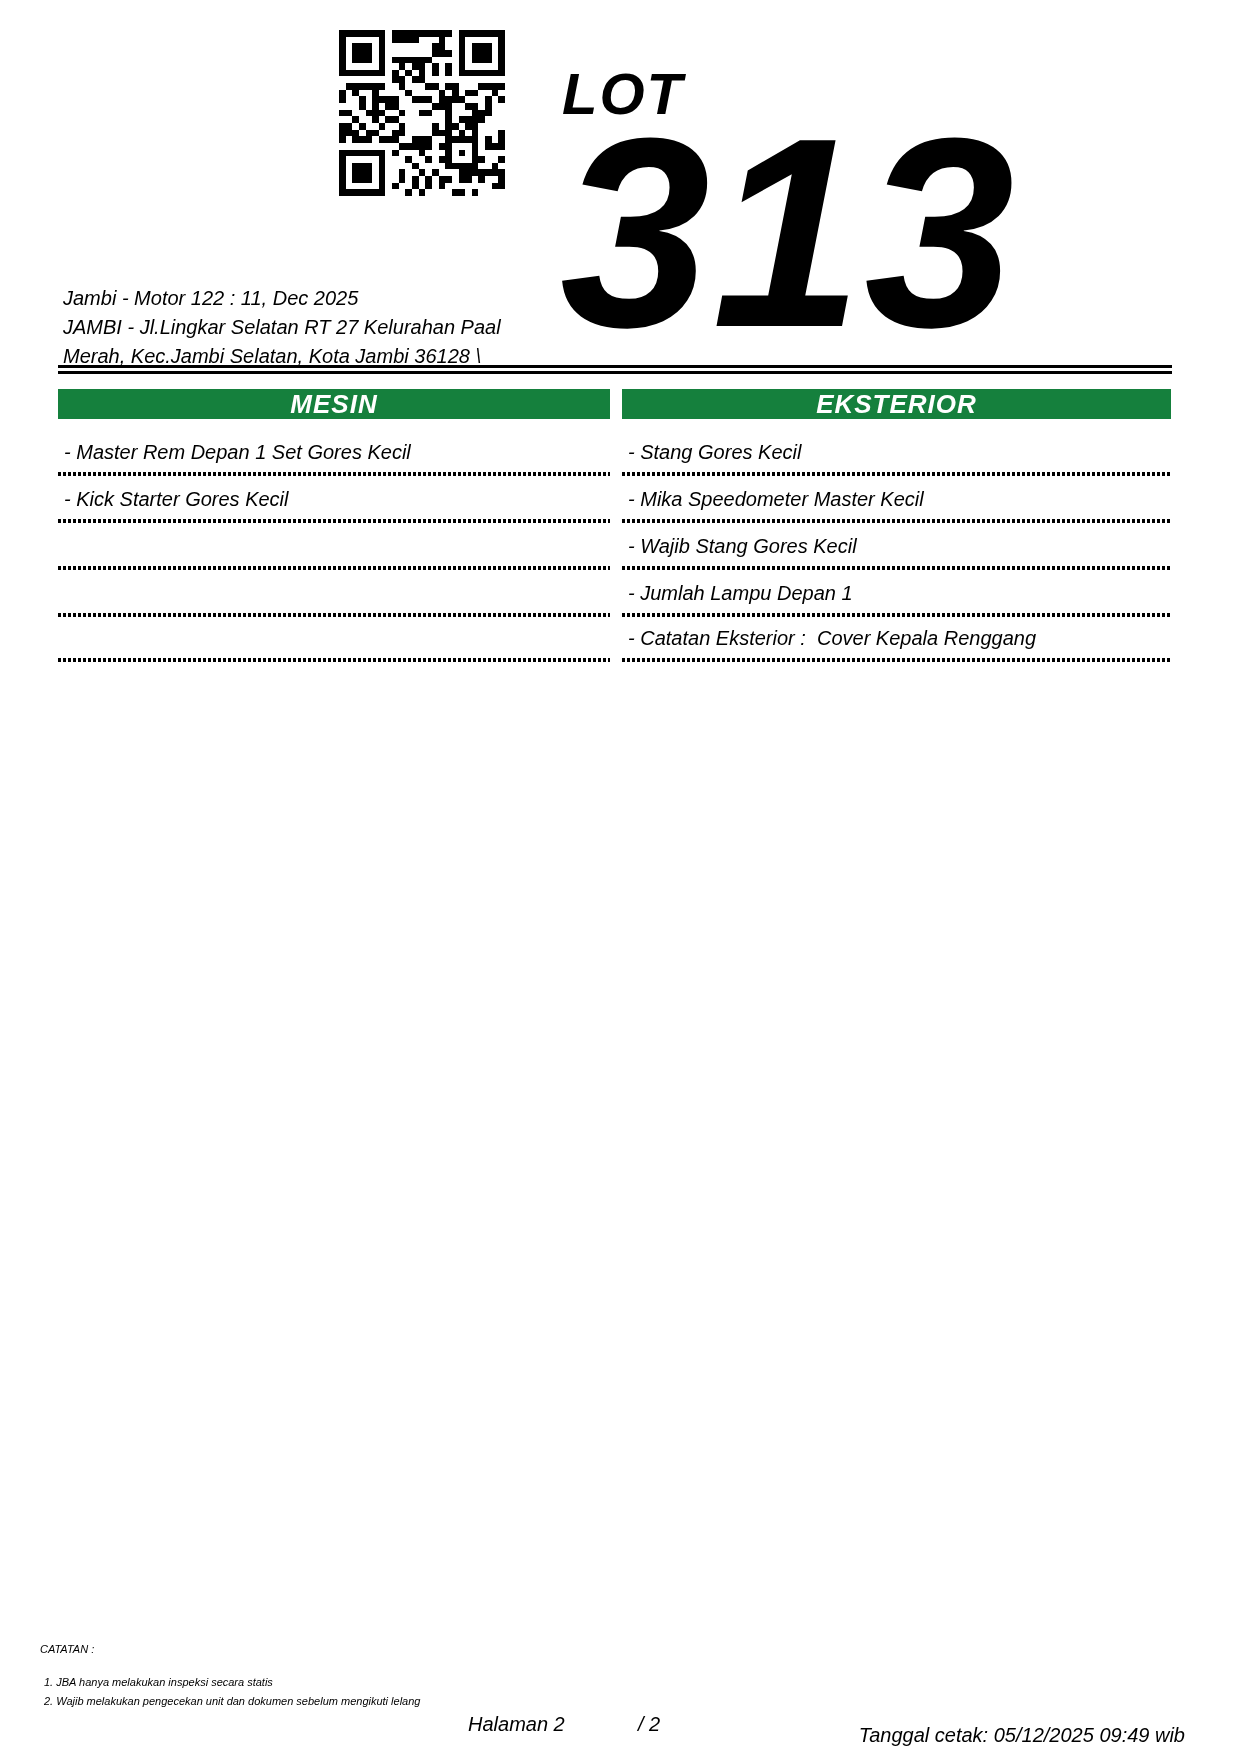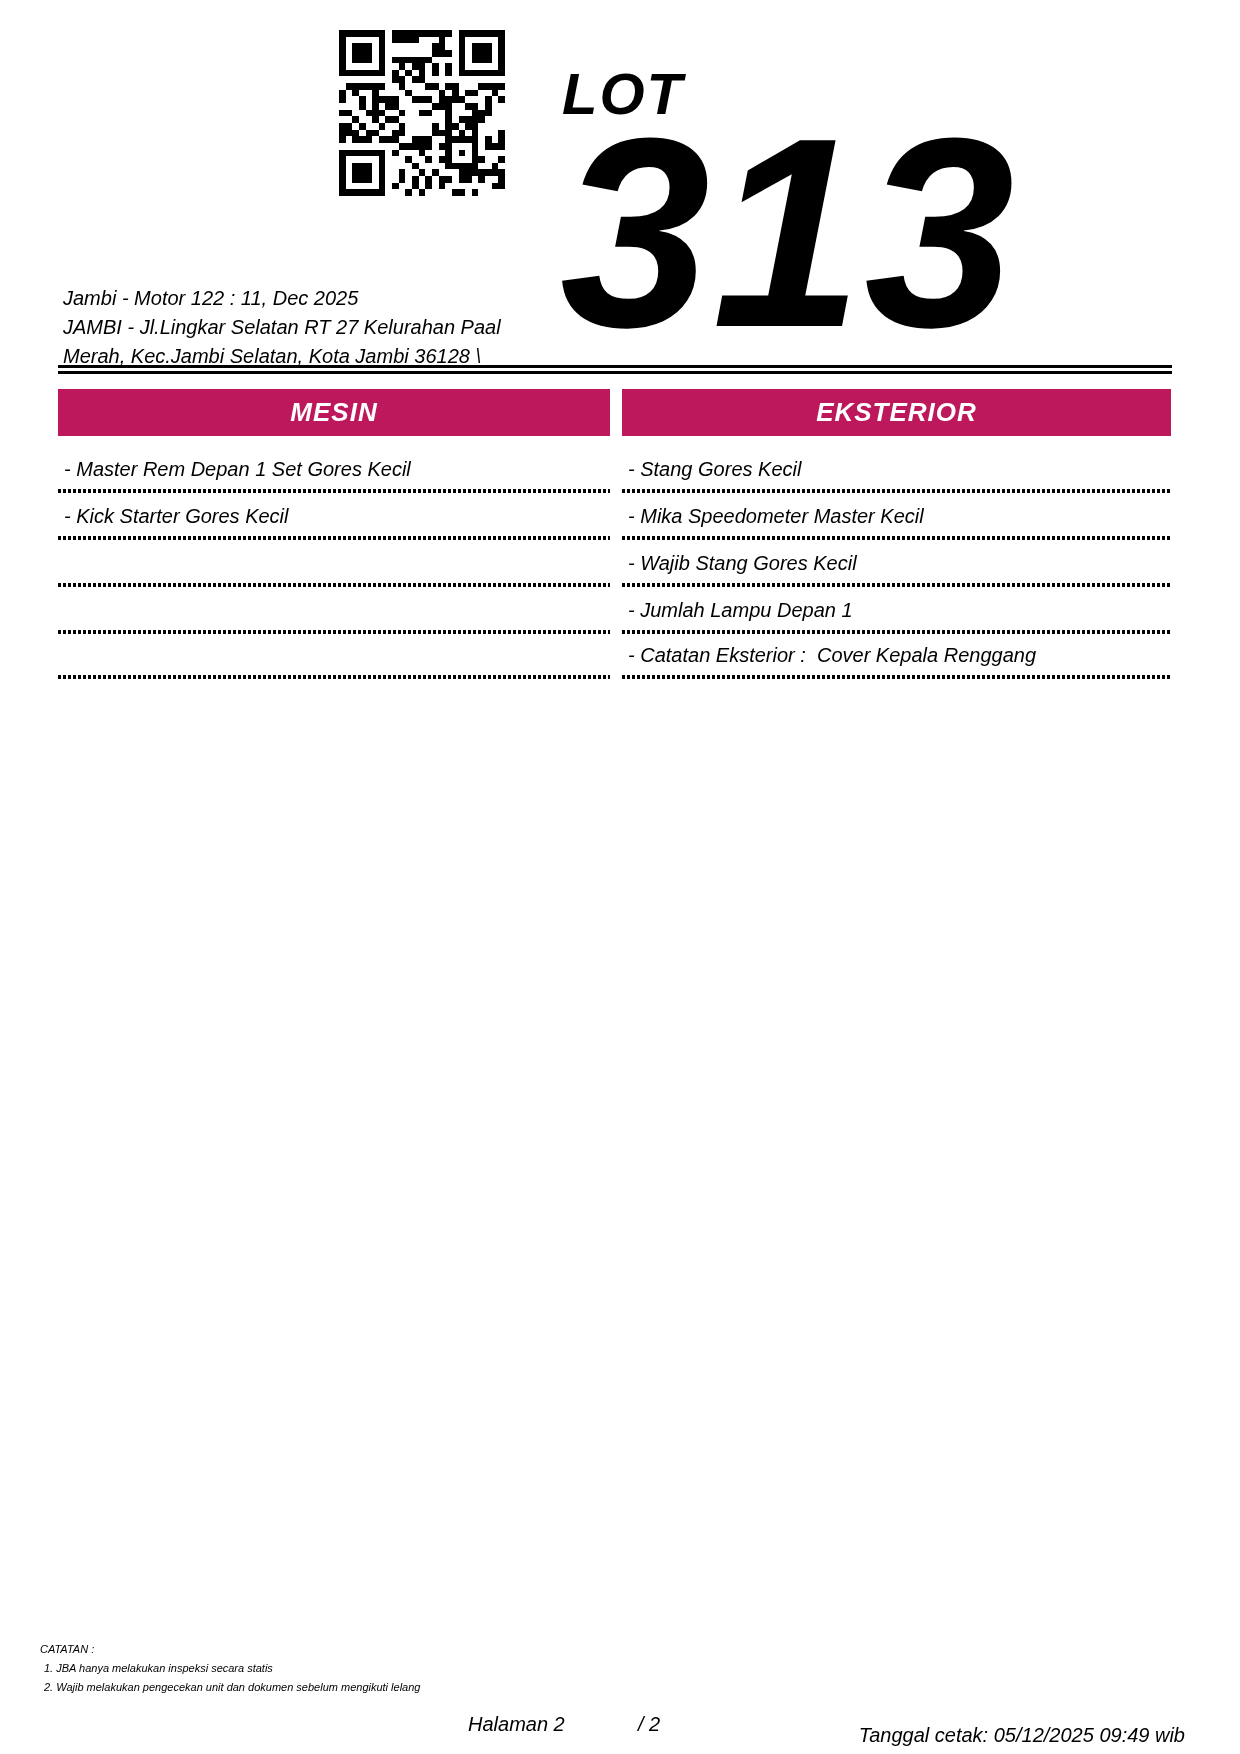--- a/index.html
+++ b/index.html
@@ -24,38 +24,38 @@
   .addr{position:absolute;left:63px;top:265px;font-size:20px;line-height:29px;margin-top:19px;}
   .double-rule{
     position:absolute;left:58px;top:365px;width:1114px;height:9px;
     border-top:3px solid #000;border-bottom:3px solid #000;
     box-sizing:border-box;
   }
   .col{position:absolute;top:389px;}
   .col-left{left:58px;width:552px;}
   .col-right{left:622px;width:549px;}
   .col-header{
-    height:47px;background:#be185d;color:#fff;
+    height:30px;background:#15803d;color:#fff;
     display:flex;align-items:center;justify-content:center;
     font-size:26px;font-weight:700;letter-spacing:1px;
   }
   .row{
     position:relative;height:47px;
     display:flex;align-items:flex-end;
     padding:0 0 12px 6px;box-sizing:border-box;
     font-size:20px;white-space:pre-wrap;
   }
   .row.first{height:57px;}
   .row.last{height:45px;}
   .row::after{
     content:"";position:absolute;left:0;right:0;bottom:0;height:4px;
     background:repeating-linear-gradient(90deg,#000 0 3px,transparent 3px 5px);
   }
   .catatan{position:absolute;left:40px;top:1640px;font-size:11px;line-height:19px;}
-  .catatan-title{margin-bottom:0;}
+  .catatan-title{margin-bottom:14px;}
   .catatan-notes{margin-left:4px;}
   .page-num{position:absolute;left:468px;top:1713px;font-size:20px;}
   .page-total{position:absolute;left:638px;top:1713px;font-size:20px;}
   .print-date{position:absolute;right:55px;top:1724px;font-size:20px;}
 </style>
 </head>
 <body>
 
 <div class="page">
 

